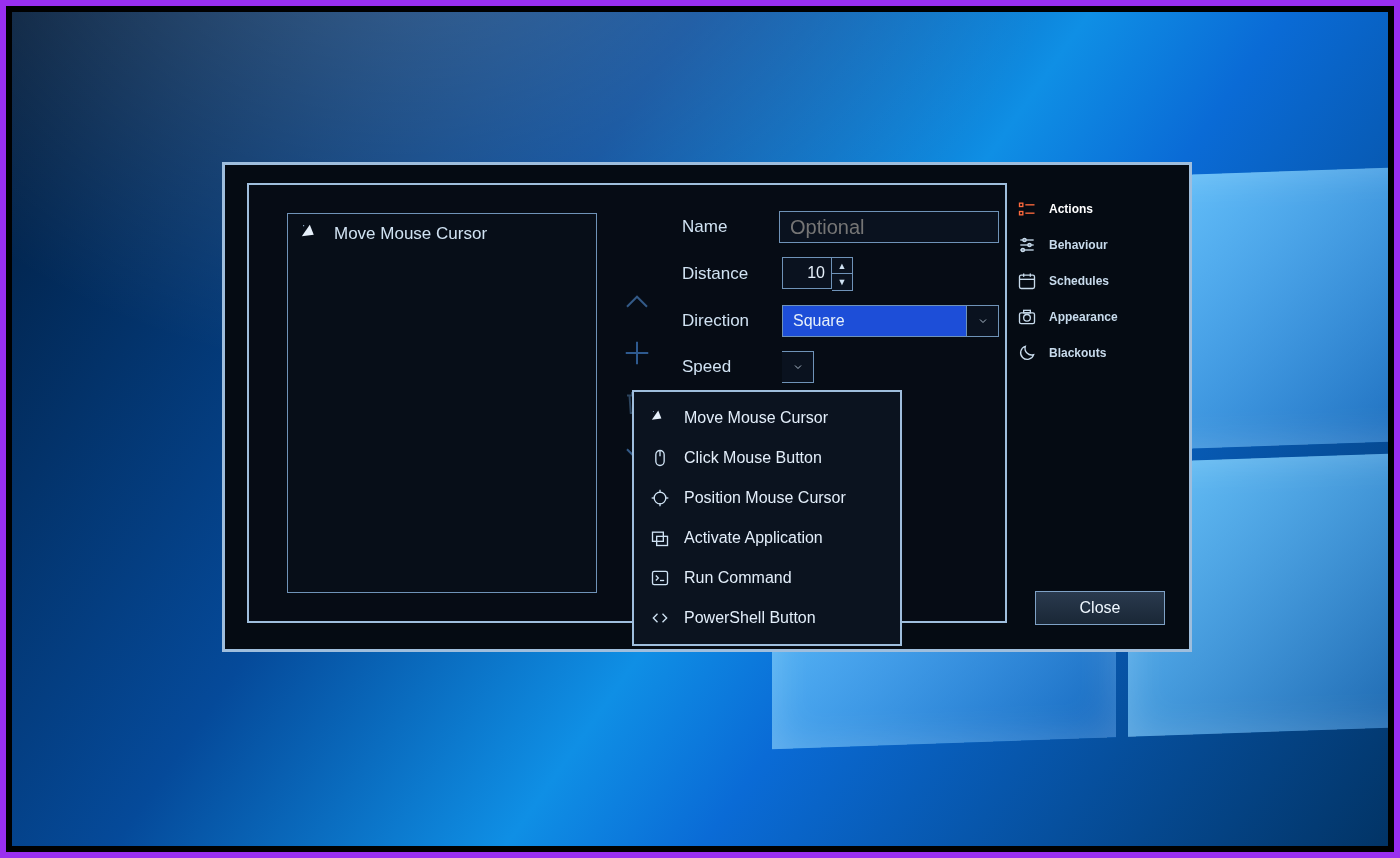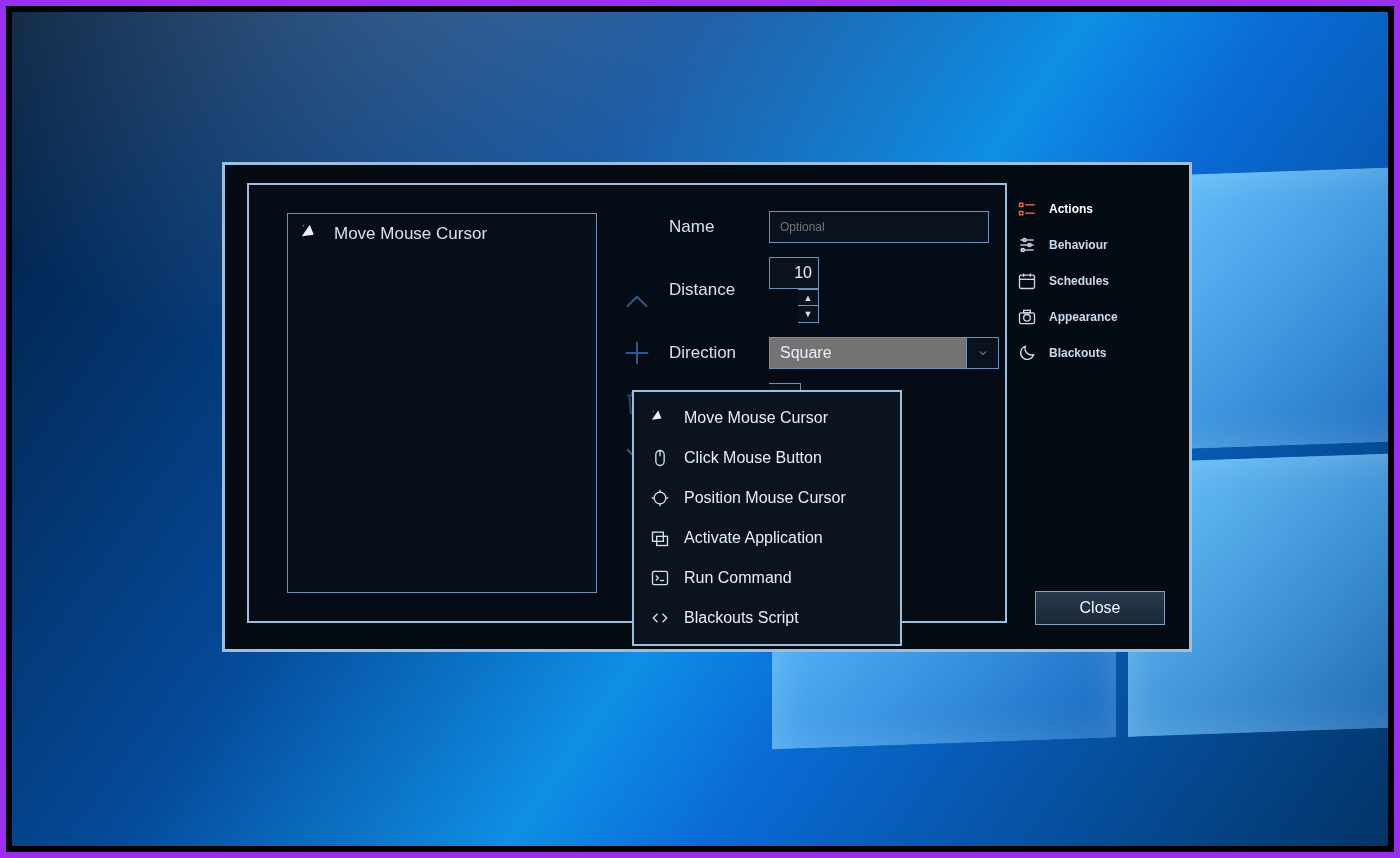--- a/index.html
+++ b/index.html
@@ -94,48 +94,48 @@
 .side-icons svg { width: 30px; height: 30px; }
 
 .form {
   position: absolute;
   top: 26px; left: 420px;
   width: 330px;
   font-size: 17px;
   color: #d0e2f2;
 }
 .form .row { display:flex; align-items:center; margin-bottom: 14px; gap: 10px; }
-.form .lbl { width: 90px; }
+.form .lbl { width: 90px; margin-left: 13px; }
 .ctl-input {
   border: 1px solid #6f93b8;
   background: #0a121f;
   color: #7d8ea0;
-  padding: 6px 10px; height: 32px; font-size: 12px;
+  padding: 6px 10px; height: 32px; font-size: 20px;
   flex: 1;
 }
 .ctl-input.name { width: 220px; flex: none; }
-.spinner { display:flex; align-items:flex-end;flex-direction:column; }
+.spinner { display:flex; align-items:flex-start; }
 .spinner input{
   width: 50px; height:32px;
   background:#0a121f; color:#e6f0fa; border:1px solid #6f93b8;
   text-align:right; padding-right:6px; font-size:16px;
 }
 .spinner .arrows{
   display:flex; flex-direction:column; border:1px solid #6f93b8; border-left:none;
 }
 .spinner .arrows div{
   width:20px; height:16px; display:flex;align-items:center;justify-content:center;
   font-size:9px; color:#d0e2f2; background:#0a121f;
 }
 .spinner .arrows div:first-child{ border-bottom:1px solid #6f93b8; }
 .combo {
   display:flex; flex:1;
 }
 .combo .val{
-  flex:1; border:1px solid #6f93b8; background:#737373; color:#e6f0fa;
+  flex:1; border:1px solid #6f93b8; background:#1d4ed8; color:#e6f0fa;
   padding:6px 10px; height:32px; font-size:16px;
 }
 .combo .dd{
   width:32px; height:32px; border:1px solid #6f93b8; border-left:none;
   background:#0a121f; display:flex;align-items:center;justify-content:center;
 }
 .sidebar {
   position: absolute;
   top: 26px; right: 24px;
   width: 150px; font-size: 12px;
@@ -371,18 +371,18 @@
           </span>
         <span>Run Command</span>
       </div>
       <div class="mi">
         <span class="mic">
             <svg viewBox="0 0 24 24">
               <polyline points="9,7 4,12 9,17"></polyline>
               <polyline points="15,7 20,12 15,17"></polyline>
             </svg>
           </span>
-        <span>Blackouts Script</span>
+        <span>PowerShell Button</span>
       </div>
     </div>
 
   </div>
 </div>
 
 </body></html>

